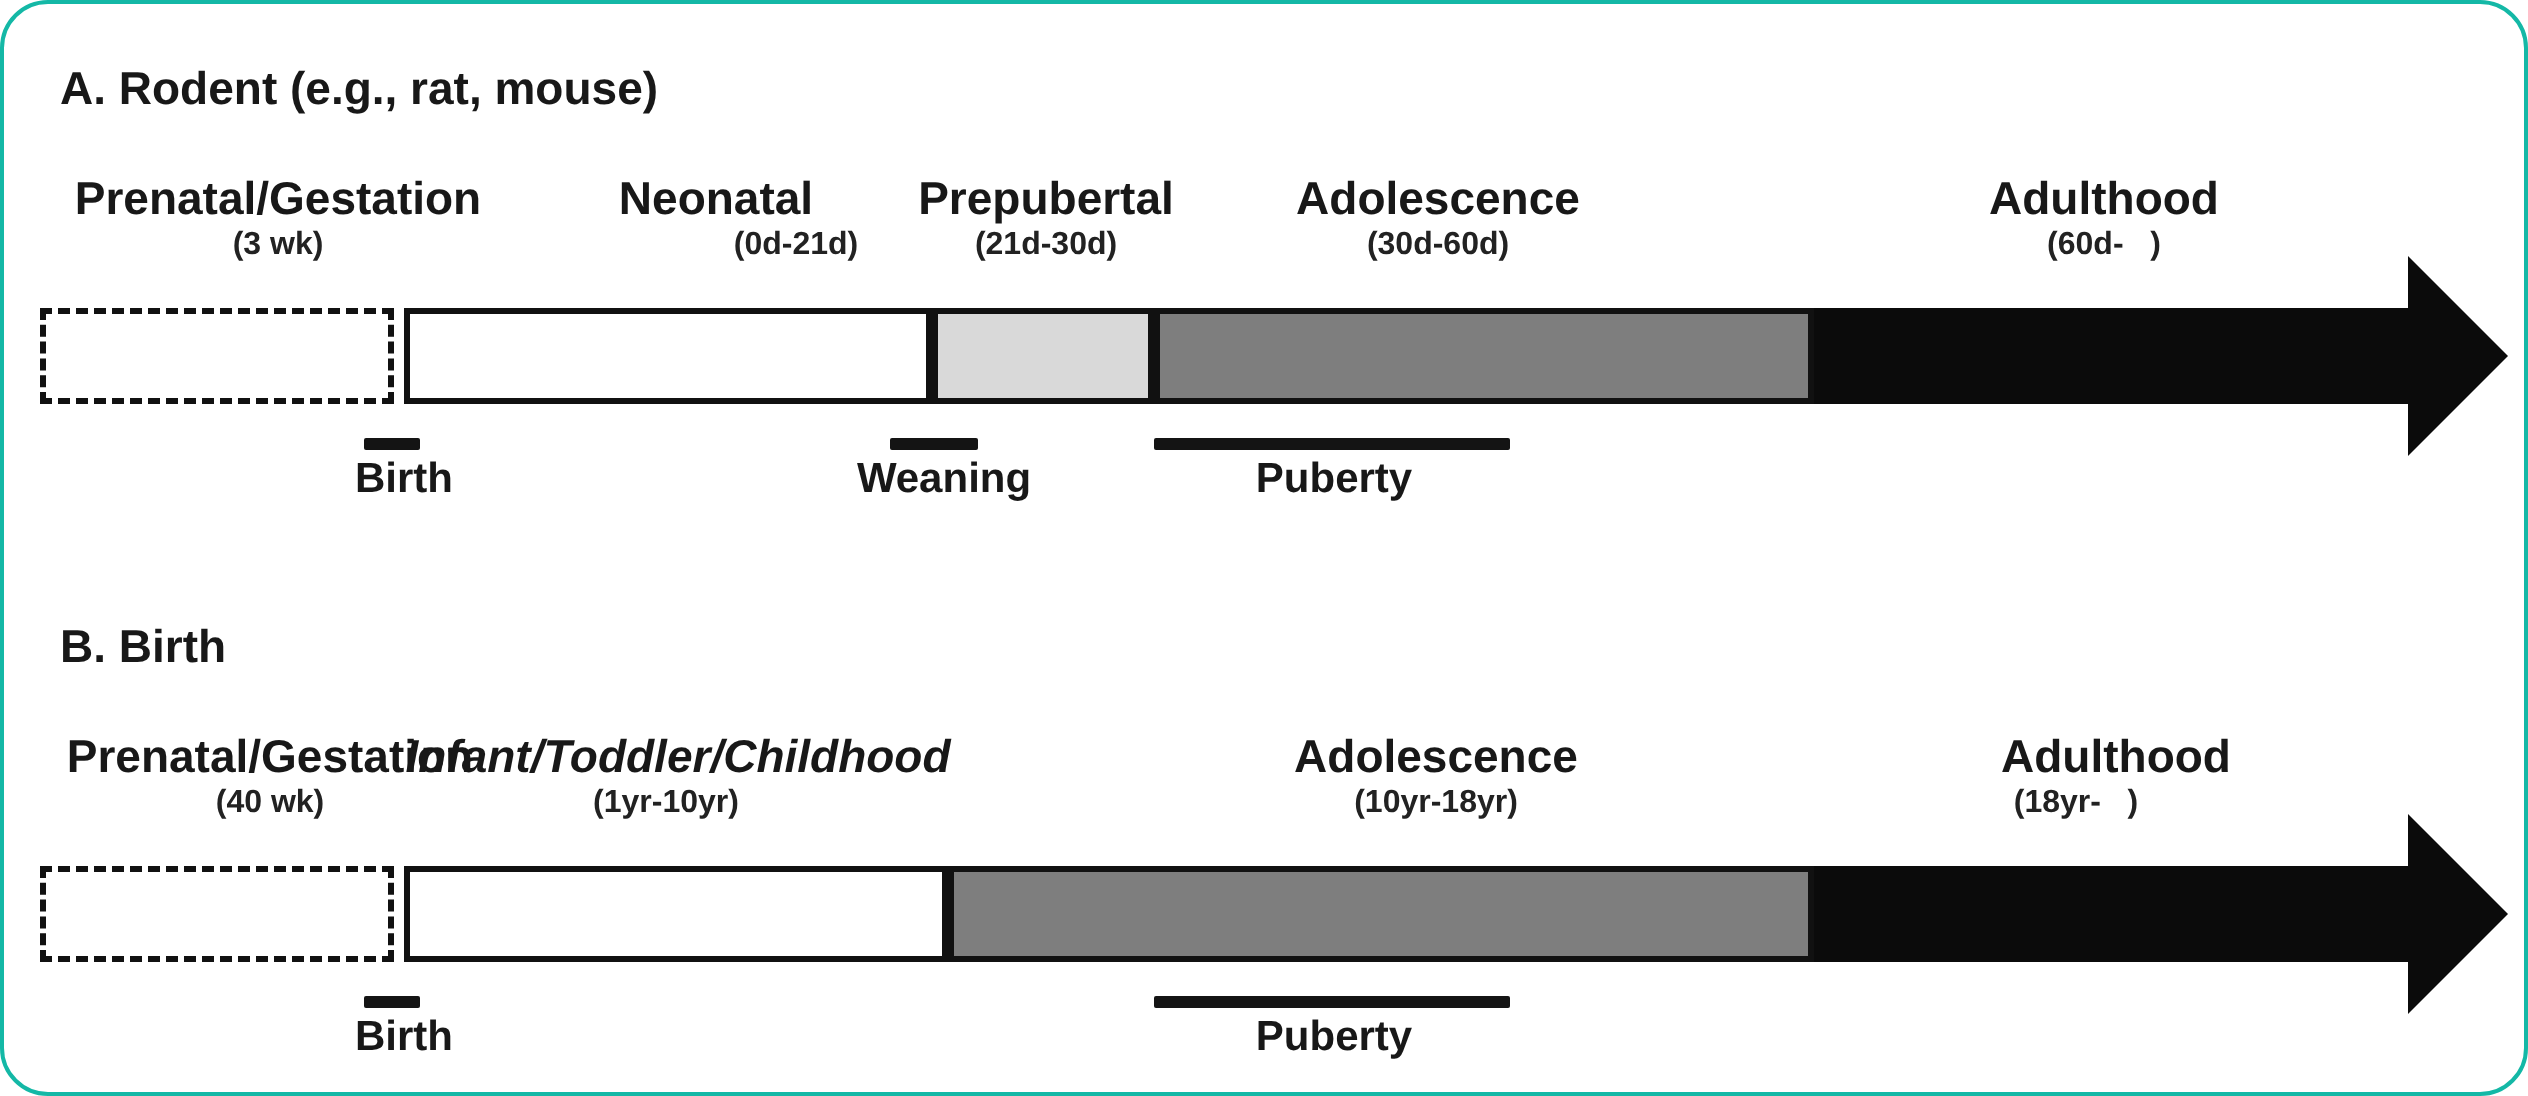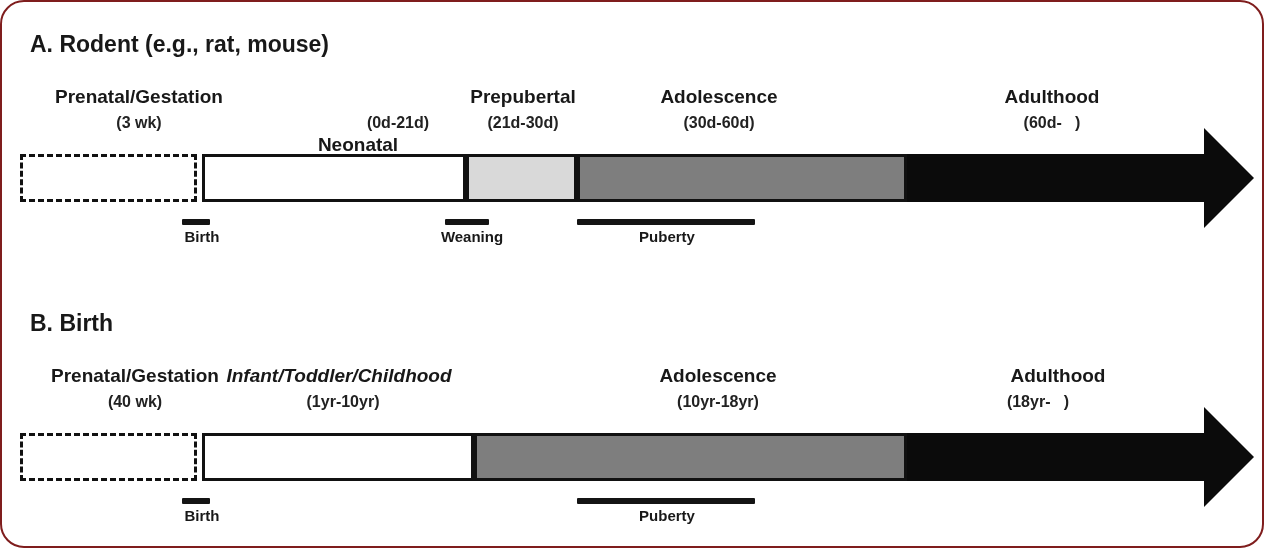--- a/index.html
+++ b/index.html
@@ -1,37 +1,37 @@
 <!DOCTYPE html>
 <html><head>
 <meta charset="utf-8">
 <style>
   html,body{margin:0;padding:0;background:#ffffff;}
   .card{
     position:relative;
     width:1264px;height:548px;
     box-sizing:border-box;
     background:#ffffff;
-    border:2px solid #7f1d1d;
+    border:2px solid #14b8a6;
     border-radius:24px;
     overflow:hidden;
     font-family:"Liberation Sans", sans-serif;
   }
   .panel{position:absolute;left:0;width:1264px;height:270px;}
   .panel-0{top:0;}
   .panel-1{top:279px;}
   .panel-title{
     position:absolute;left:28px;top:10px;
     font-size:23px;font-weight:bold;color:#181818;
     letter-spacing:0px;white-space:pre;
   }
   .stage-name{
     position:absolute;top:84px;
     transform:translateX(-50%);
-    font-size:19px;font-weight:bold;color:#181818;white-space:pre;
+    font-size:23px;font-weight:bold;color:#181818;white-space:pre;
   }
   .stage-range{
     position:absolute;top:112px;
     transform:translateX(-50%);
     font-size:16px;font-weight:bold;color:#222;white-space:pre;
   }
   .stage-box{
     position:absolute;top:152px;height:48px;
     box-sizing:border-box;
   }
@@ -45,34 +45,34 @@
     border-top:50px solid transparent;
     border-bottom:50px solid transparent;
   }
   .marker-tick{
     position:absolute;top:217px;height:6px;
     background:#141414;border-radius:1px;
   }
   .marker-label{
     position:absolute;top:226px;
     transform:translateX(-50%);
-    font-size:15px;font-weight:bold;color:#181818;white-space:pre;
+    font-size:21px;font-weight:bold;color:#181818;white-space:pre;
   }
 </style>
 </head>
 <body>
 
 <div class="card">
   <section class="panel panel-0">
     <h2 class="panel-title">A. Rodent (e.g., rat, mouse)</h2>
   <div class="stage-box sb-dashed" style="left: 18px; width: 177px;"></div>
       <div class="stage-name" style="left: 137px;">Prenatal/Gestation</div>
       <div class="stage-range" style="left: 137px;">(3 wk)</div>
       <div class="stage-box sb-white" style="left: 200px; width: 264px;"></div>
-      <div class="stage-name" style="left: 356px; margin-top: 48px;">Neonatal</div>
+      <div class="stage-name" style="left: 356px;">Neonatal</div>
       <div class="stage-range" style="left: 356px; margin-left: 40px;">(0d-21d)</div>
       <div class="stage-box sb-lightgray" style="left: 464px; width: 111px; background: rgb(217, 217, 217);"></div>
       <div class="stage-name" style="left: 521px;">Prepubertal</div>
       <div class="stage-range" style="left: 521px;">(21d-30d)</div>
       <div class="stage-box sb-darkgray" style="left: 575px; width: 330px; background: rgb(126, 126, 126);"></div>
       <div class="stage-name" style="left: 717px;">Adolescence</div>
       <div class="stage-range" style="left: 717px;">(30d-60d)</div>
       <div class="stage-box sb-black" style="left: 905px; width: 298px; background: rgb(11, 11, 11);"></div>
       <div class="stage-name" style="left: 1050px;">Adulthood</div>
       <div class="stage-range" style="left: 1050px;">(60d-   )</div>
@@ -84,21 +84,21 @@
       <div class="marker-tick" style="left: 575px; width: 178px;"></div>
       <div class="marker-label" style="left: 665px;">Puberty</div>
     </section>
   <section class="panel panel-1">
     <h2 class="panel-title">B. Birth</h2>
   <div class="stage-box sb-dashed" style="left: 18px; width: 177px;"></div>
       <div class="stage-name" style="left: 133px;">Prenatal/Gestation</div>
       <div class="stage-range" style="left: 133px;">(40 wk)</div>
       <div class="stage-box sb-white" style="left: 200px; width: 272px;"></div>
       <div class="stage-name" style="left: 337px; font-style: italic;">Infant/Toddler/Childhood</div>
-      <div class="stage-range" style="left: 341px;">(1yr-10yr)</div>
+      <div class="stage-range" style="left: 331px;">(1yr-10yr)</div>
       <div class="stage-box sb-darkgray" style="left: 472px; width: 433px; background: rgb(126, 126, 126);"></div>
       <div class="stage-name" style="left: 716px;">Adolescence</div>
       <div class="stage-range" style="left: 716px;">(10yr-18yr)</div>
       <div class="stage-box sb-black" style="left: 905px; width: 298px; background: rgb(11, 11, 11);"></div>
       <div class="stage-name" style="left: 1056px;">Adulthood</div>
       <div class="stage-range" style="left: 1036px;">(18yr-   )</div>
       <div class="arrow-head" style="left: 1202px; border-left: 50px solid rgb(11, 11, 11);"></div>
       <div class="marker-tick" style="left: 180px; width: 28px;"></div>
       <div class="marker-label" style="left: 200px;">Birth</div>
       <div class="marker-tick" style="left: 575px; width: 178px;"></div>

